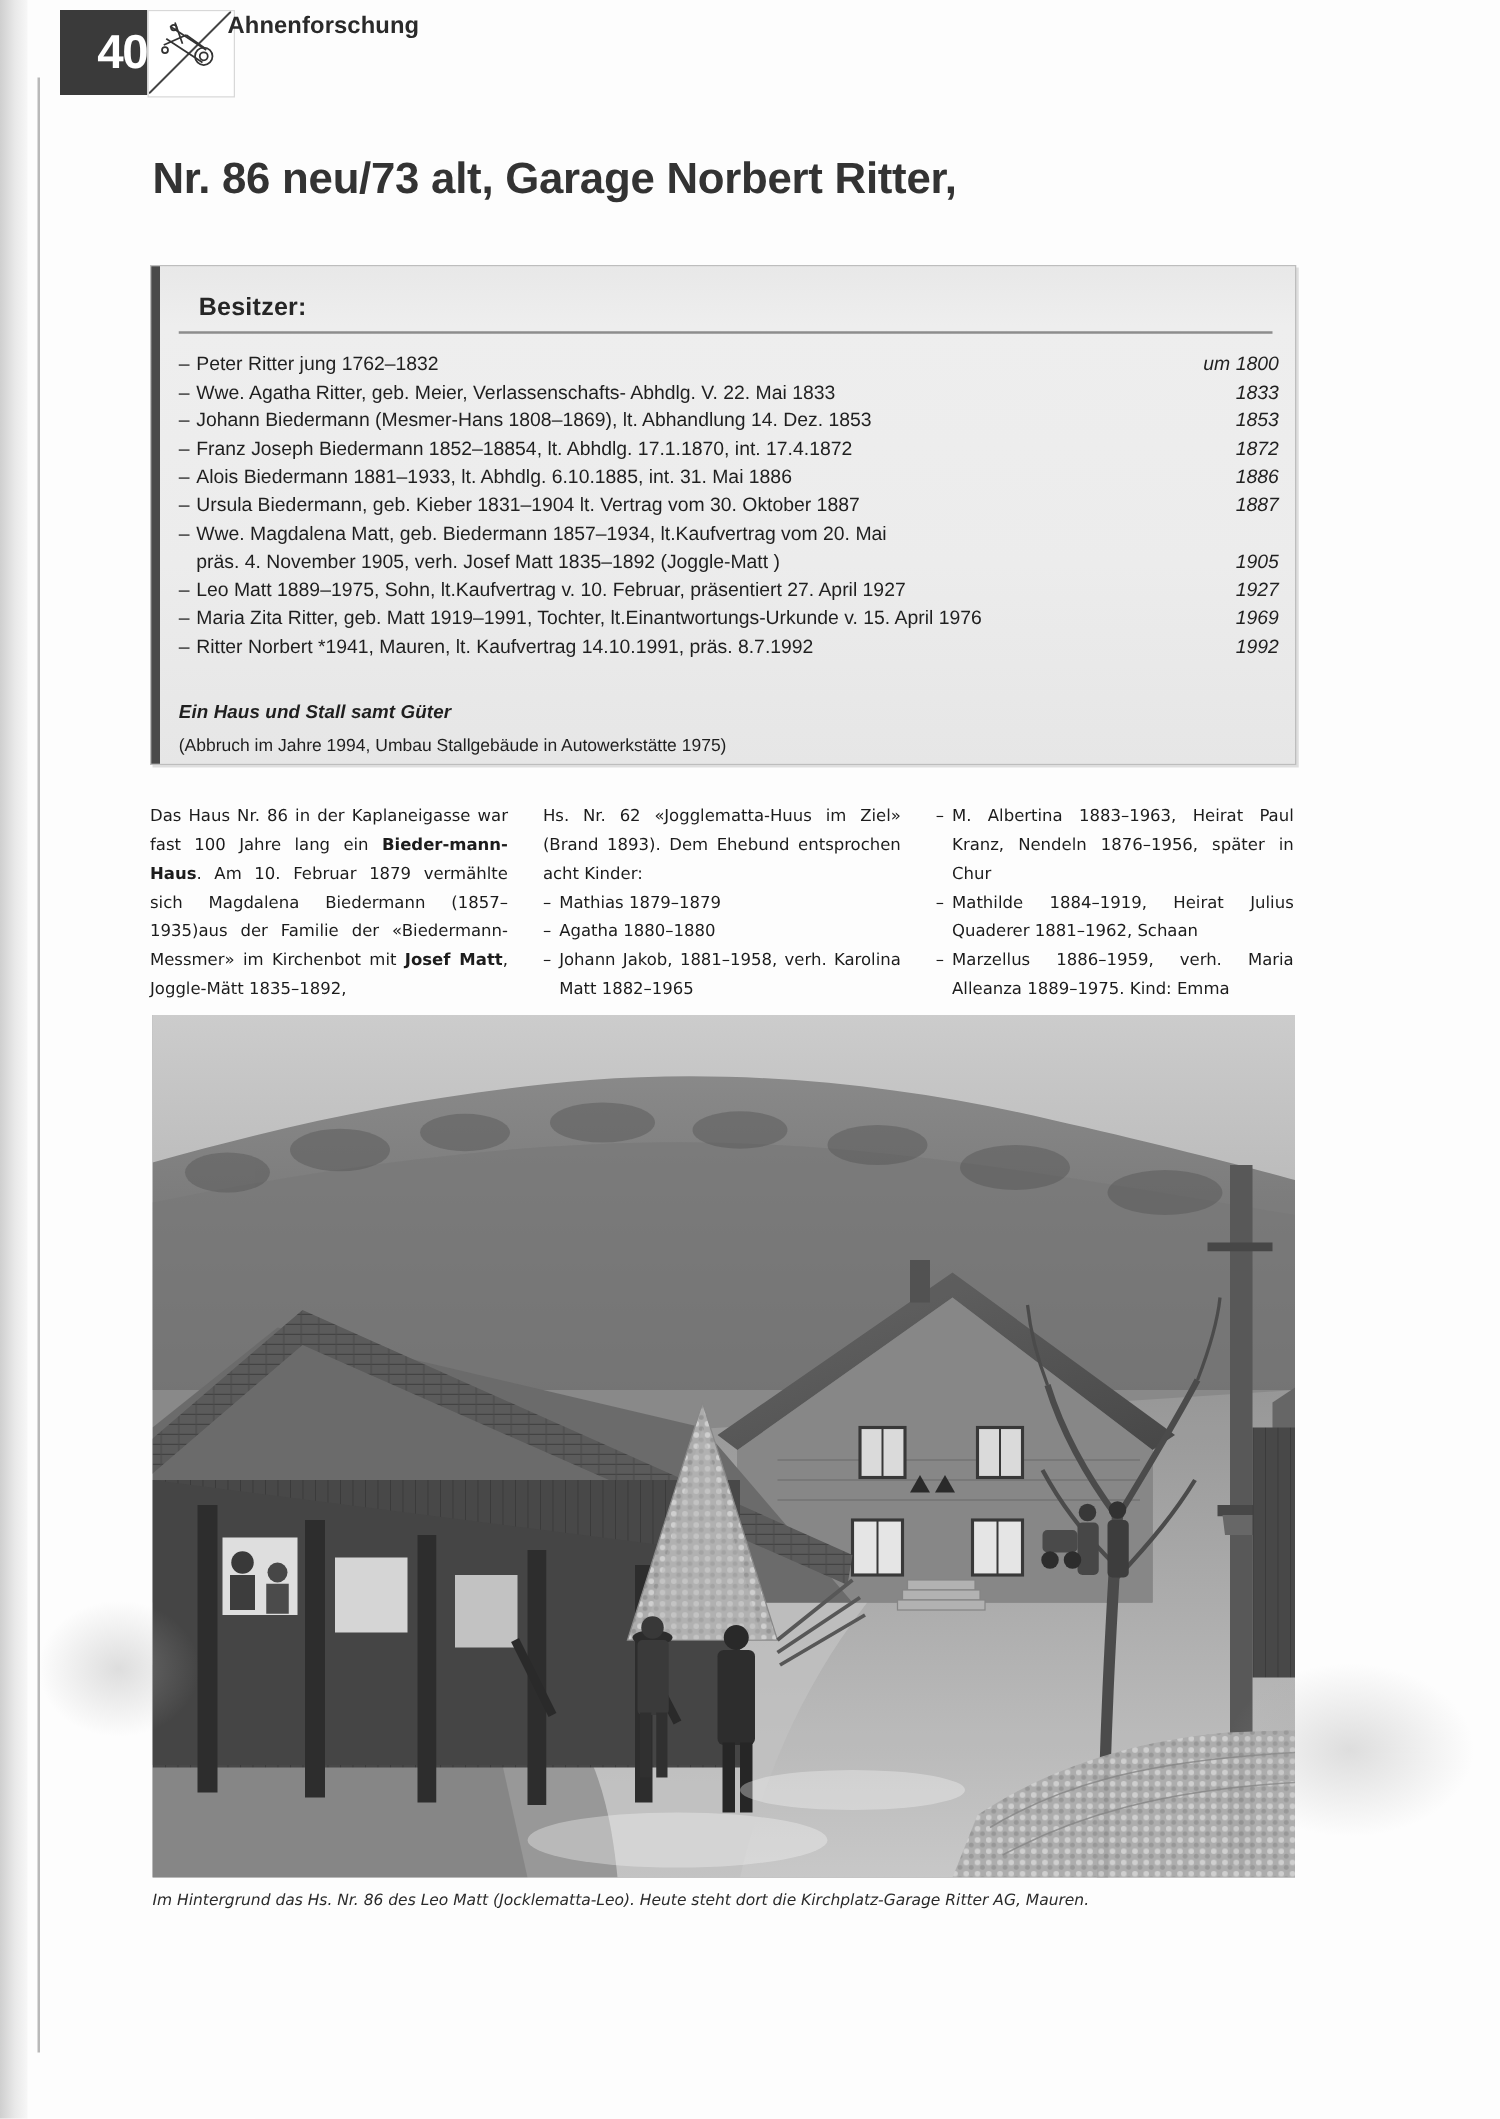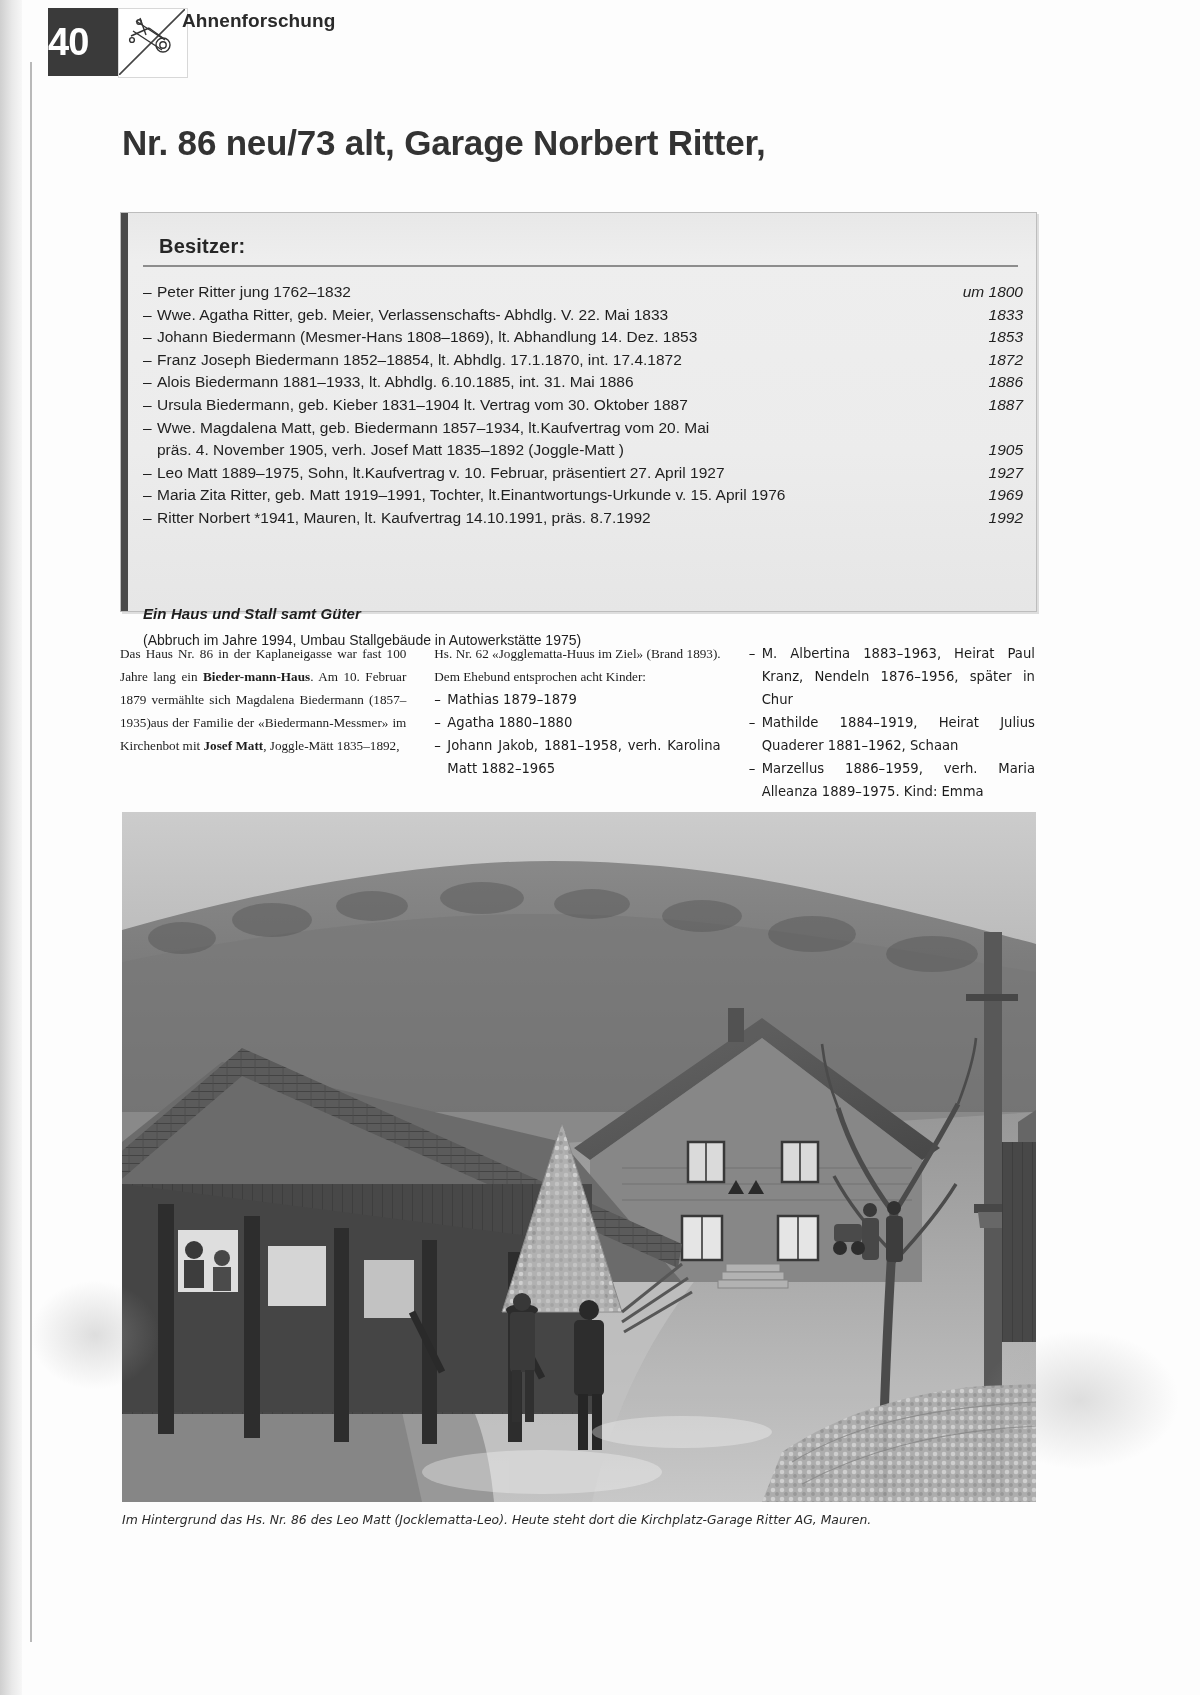--- a/index.html
+++ b/index.html
@@ -27,21 +27,21 @@
   .header {
     position:absolute; left:48px; top:8px; height:68px;
   }
   .pagebox {
     position:absolute; left:0; top:0; width:70px; height:68px;
     background:#3a3a3a;
     color:#ffffff;
     font-weight:bold;
     font-size:38px;
     line-height:68px;
-    text-align:left;
+    text-align:right;
     letter-spacing:-1px;
   }
   .emblem {
     position:absolute; left:70px; top:0; width:68px; height:68px;
     background:#ffffff;
     border:1px solid #d8d8d8;
     overflow:hidden;
   }
   .header-title {
     position:absolute; left:182px; top:10px;
@@ -84,34 +84,33 @@
   .owner-dash { width:14px; flex:0 0 14px; }
   .owner-text { flex:1 1 auto; padding-right:10px; white-space:nowrap; }
   .owner-year { flex:0 0 78px; text-align:right;font-style:italic; }
   .owner-cont .owner-dash { visibility:hidden; }
   .box-foot {
     position:absolute; left:22px; top:348px; width:860px;
   }
   .box-foot-title {
     font-size:15px; font-weight:bold; font-style:italic; color:#1f1f1f;
     letter-spacing:0.1px;
-    margin-top:44px;
   }
   .box-foot-sub {
     margin-top:10px; font-size:14px; color:#1f1f1f;
   }
   
   .cols {
     position:absolute; left:120px; top:642px; width:915px;
     display:flex; gap:28px;
     font-family:"DejaVu Sans", sans-serif;
     font-size:13.2px; line-height:23px; color:#1c1c1c;
   }
   .col { width:287px; }
-  .col p { margin:0; text-align:justify;font-family:Liberation Serif, serif; }
+  .col p { margin:0; text-align:justify; }
   .kid { display:flex; }
   .kid .d { width:13px; flex:0 0 13px; }
   .kid .t { flex:1 1 auto; text-align:justify; }
   b { font-weight:bold; }
   
   .photo {
     position:absolute; left:122px; top:812px; width:914px; height:690px;
     overflow:hidden;
     background:#8e8e8e;
   }

